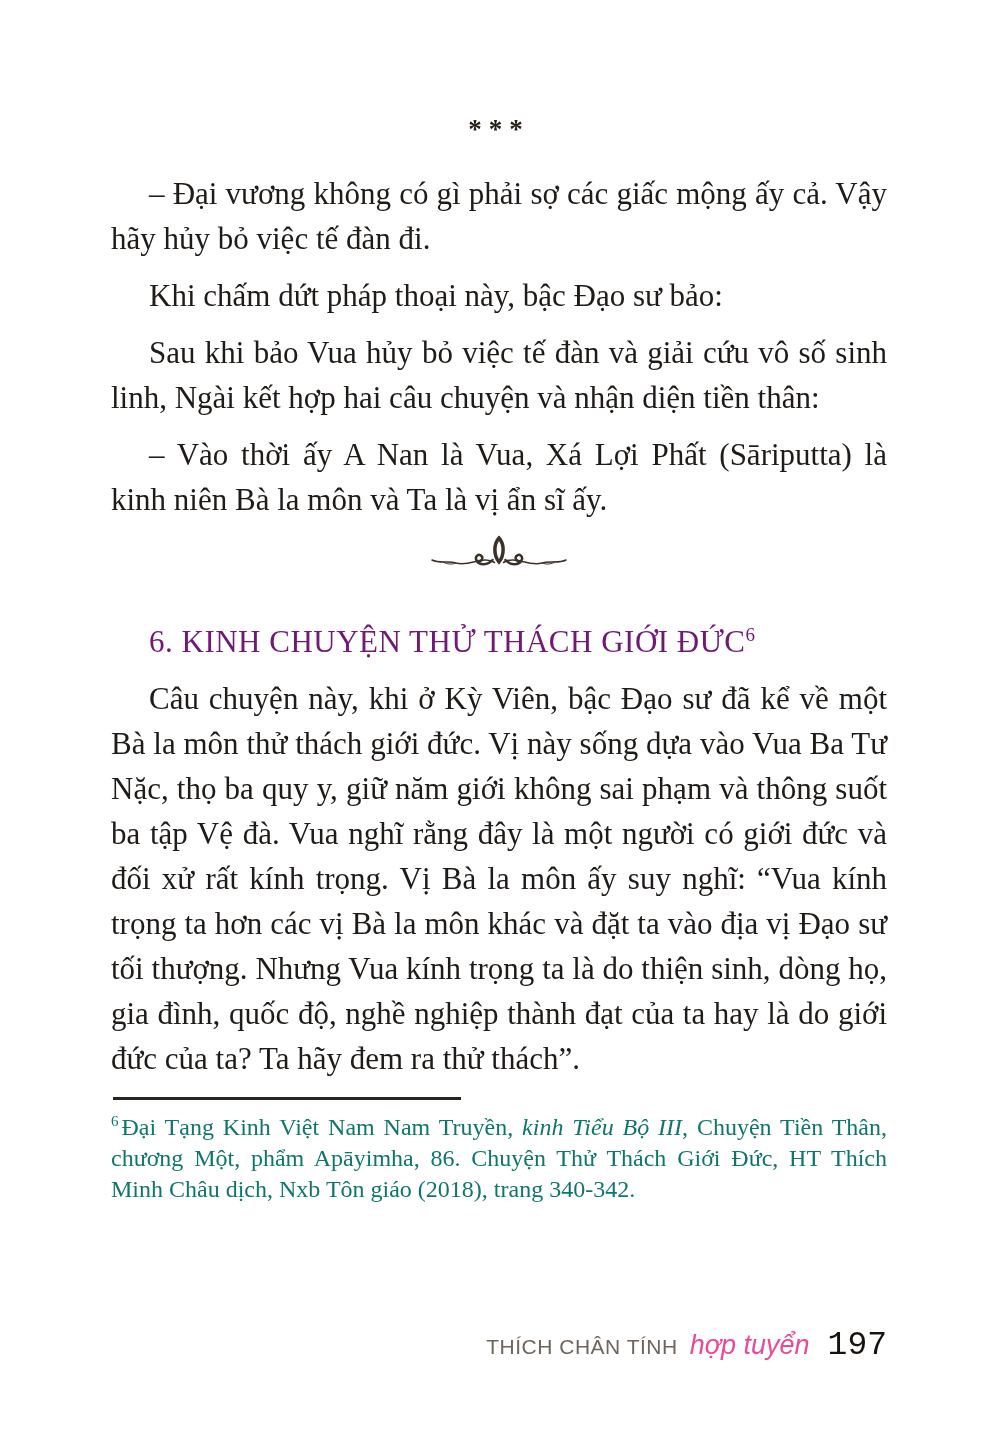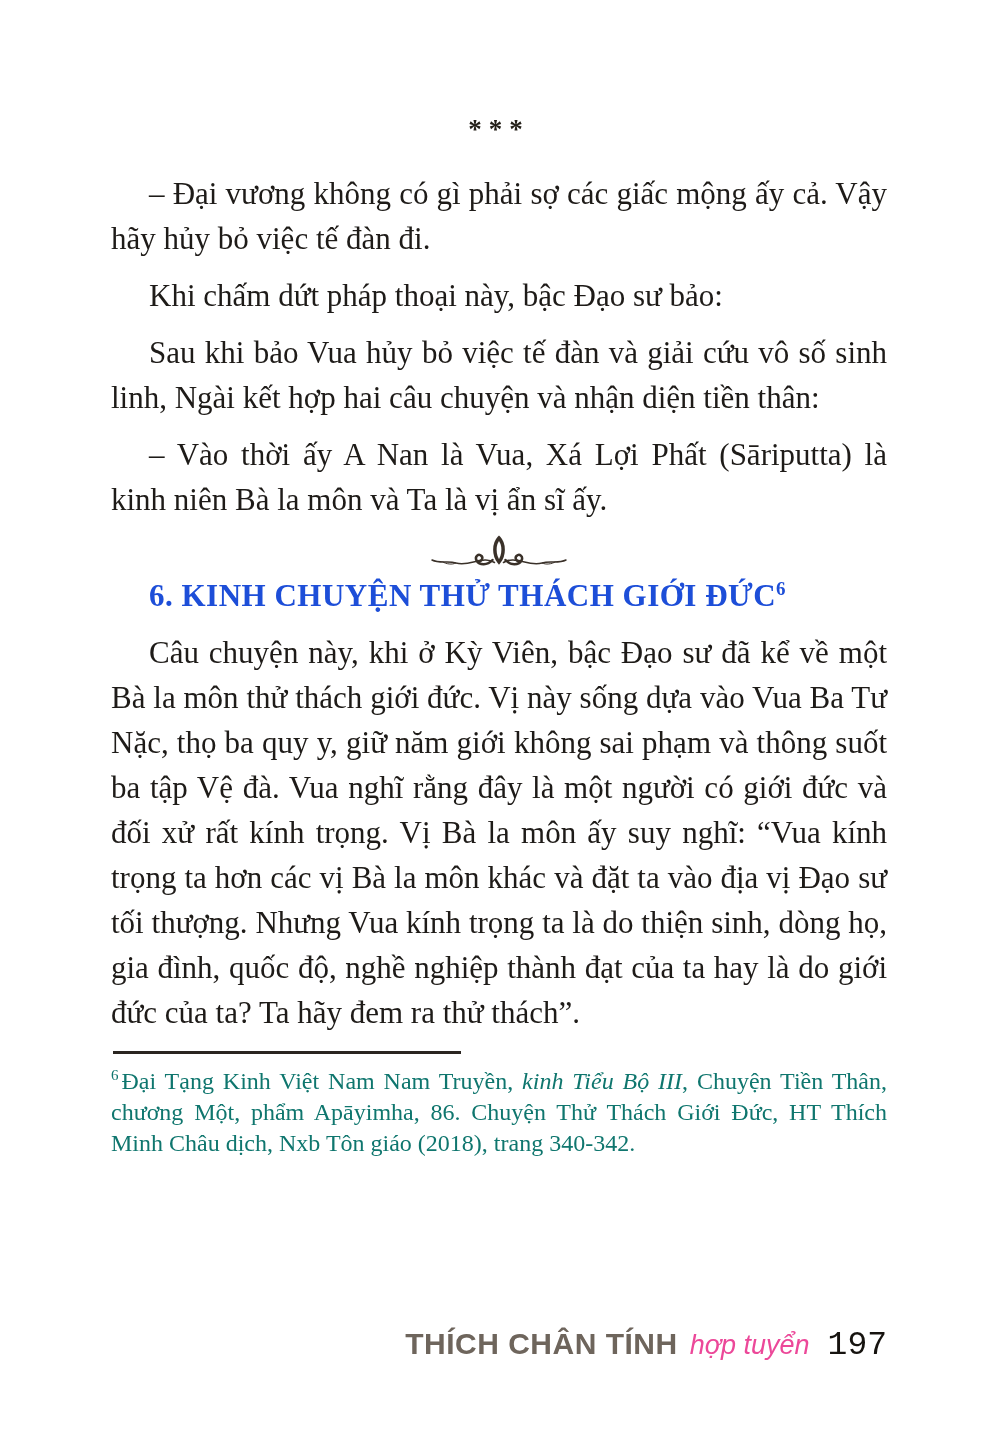--- a/index.html
+++ b/index.html
@@ -33,25 +33,26 @@
     color: #1e1b18;
   }
   .ornament-wrap {
     text-align: center;
     margin-top: 10px;
     margin-bottom: 0;
     height: 42px;
   }
   .section-heading {
     font-size: 31px;
-    font-weight: bold;
+    font-weight: normal;
     line-height: 40px;
+    margin-top: 46px;
     margin-bottom: 14px;
     text-indent: 38px;
-    color: #1d4ed8;
+    color: #701a75;
     letter-spacing: 0.5px;
   }
   .section-heading sup {
     font-size: 19px;
     line-height: 0;
   }
   .footnote-rule {
     width: 348px;
     border: 0;
     border-top: 3px solid #2a2520;
@@ -74,22 +75,22 @@
     position: absolute;
     right: 113px;
     bottom: 76px;
     white-space: nowrap;
     display: flex;
     align-items: baseline;
     gap: 12px;
   }
   .footer .brand {
     font-family: "Liberation Sans", "DejaVu Sans", sans-serif;
-    font-weight: bold;
-    font-size: 30px;
+    font-weight: normal;
+    font-size: 21px;
     color: #6e655c;
     letter-spacing: 0.5px;
   }
   .footer .brand-sub {
     font-family: "Liberation Sans", "DejaVu Sans", sans-serif;
     font-style: italic;
     font-weight: normal;
     font-size: 27px;
     color: #ec4899;
   }

